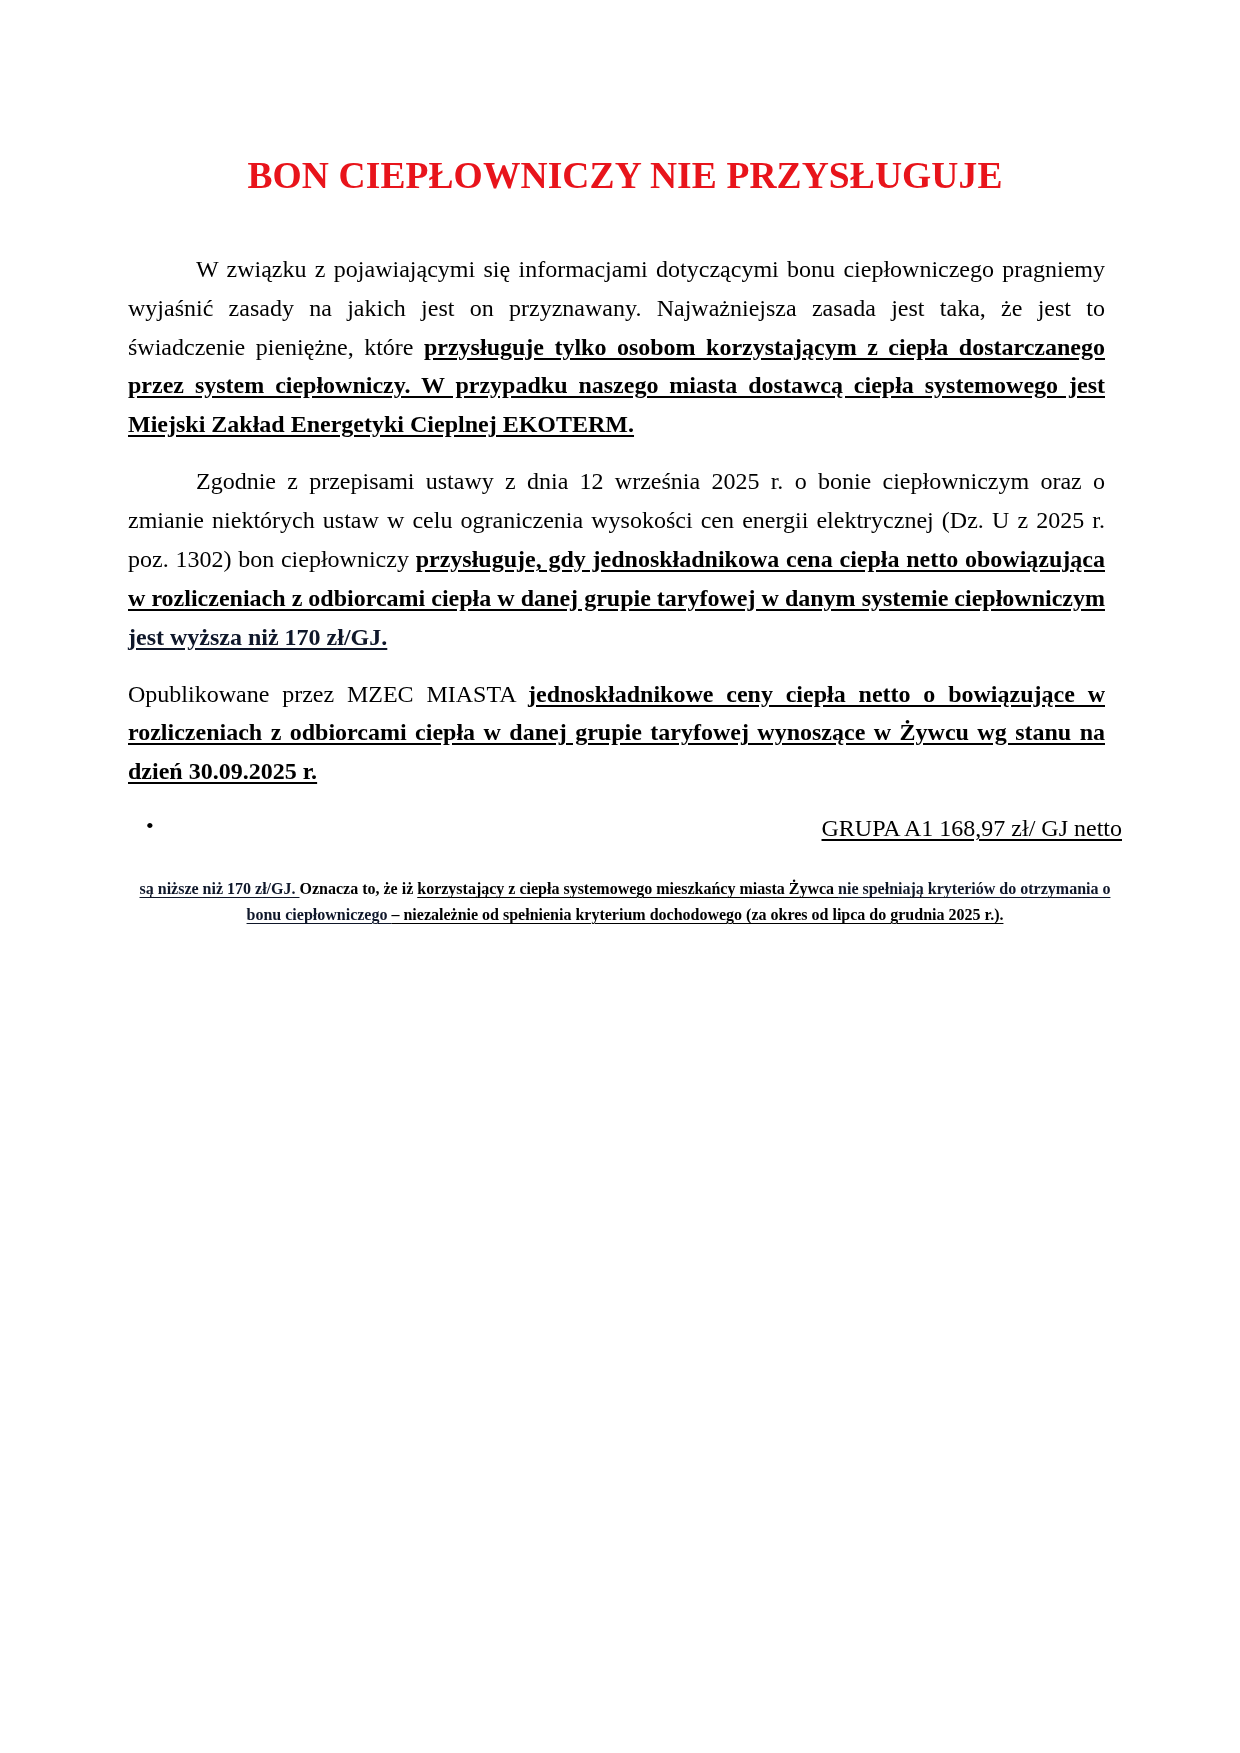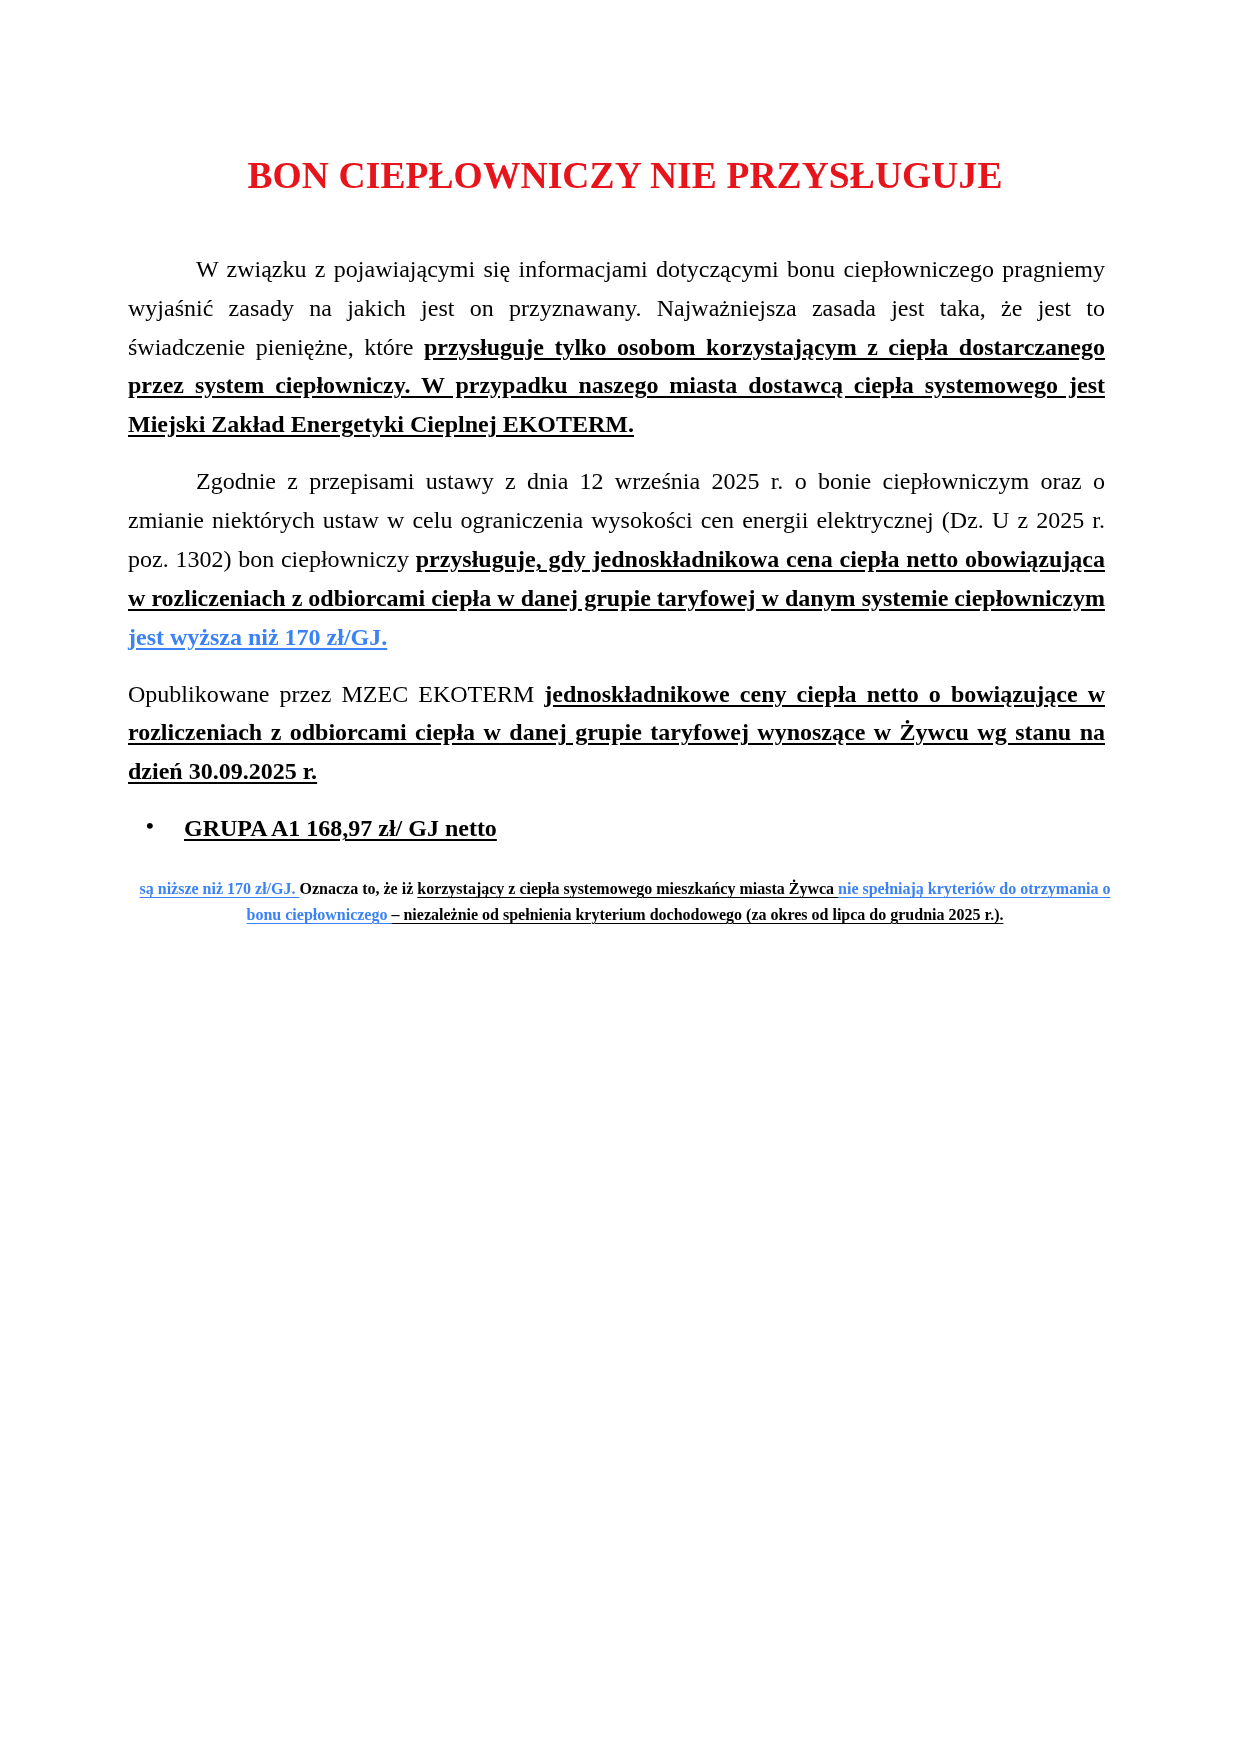--- a/index.html
+++ b/index.html
@@ -51,34 +51,35 @@
     text-indent: 68px;
   }
   .u {
     text-decoration: underline;
     text-underline-offset: 3px;
   }
   .b {
     font-weight: bold;
   }
   .red {
-    color: #3b82f6;
+    color: #0f172a;
   }
   ul.price-list {
     list-style: none;
     margin: 0 0 6px 0;
     padding: 0;
   }
   ul.price-list li {
     position: relative;
     font-size: 24px;
-    font-weight: bold;
+    font-weight: normal;
     line-height: 1.62;
     padding-left: 56px;
     margin: 0;
+    text-align: right;
   }
   ul.price-list li::before {
     content: "\2022";
     position: absolute;
     left: 18px;
     top: -1px;
     font-size: 22px;
     line-height: 1.62;
   }
   ul.price-list li .txt {
@@ -101,21 +102,21 @@
 
   <h1 class="doc-title">
     <span>BON CIEPŁOWNICZY NIE PRZYSŁUGUJE</span><br>
   </h1>
 
 
   <p class="body-par indented"><span>W związku z pojawiającymi się informacjami dotyczącymi bonu ciepłowniczego pragniemy wyjaśnić zasady na jakich jest on przyznawany. Najważniejsza zasada jest taka, że jest to świadczenie pieniężne, które </span><span class="b u">przysługuje tylko osobom korzystającym z ciepła dostarczanego przez system ciepłowniczy. W przypadku naszego miasta dostawcą ciepła systemowego jest Miejski Zakład Energetyki Cieplnej EKOTERM.</span></p>
 
   <p class="body-par indented"><span>Zgodnie z przepisami ustawy z dnia 12 września 2025 r. o bonie ciepłowniczym oraz o zmianie niektórych ustaw w celu ograniczenia wysokości cen energii elektrycznej (Dz. U z 2025 r. poz. 1302) bon ciepłowniczy </span><span class="b u">przysługuje, gdy jednoskładnikowa cena ciepła netto obowiązująca w rozliczeniach z odbiorcami ciepła w danej grupie taryfowej w danym systemie ciepłowniczym </span><span class="b u red">jest wyższa niż 170 zł/GJ. </span></p>
 
-  <p class="body-par"><span>Opublikowane przez MZEC EKOTERM </span><span class="b u">jednoskładnikowe ceny ciepła netto o bowiązujące w rozliczeniach z odbiorcami ciepła w danej  grupie taryfowej wynoszące w Żywcu wg stanu na dzień 30.09.2025 r. </span></p>
+  <p class="body-par"><span>Opublikowane przez MZEC MIASTA </span><span class="b u">jednoskładnikowe ceny ciepła netto o bowiązujące w rozliczeniach z odbiorcami ciepła w danej  grupie taryfowej wynoszące w Żywcu wg stanu na dzień 30.09.2025 r. </span></p>
 
   <ul class="price-list">
     <li><span class="txt">GRUPA A1 168,97 zł/ GJ netto</span></li>
   </ul>
 
   <p class="conclusion"><span class="u red">są niższe niż 170 zł/GJ. </span><span> Oznacza to, że iż </span><span class="u">korzystający z ciepła systemowego mieszkańcy miasta Żywca </span><span class="u red">nie spełniają kryteriów do otrzymania o bonu ciepłowniczego </span><span class="u">– niezależnie od spełnienia kryterium dochodowego (za okres od lipca do grudnia 2025 r.).</span></p>
 
 </div>
 
 </body></html>

